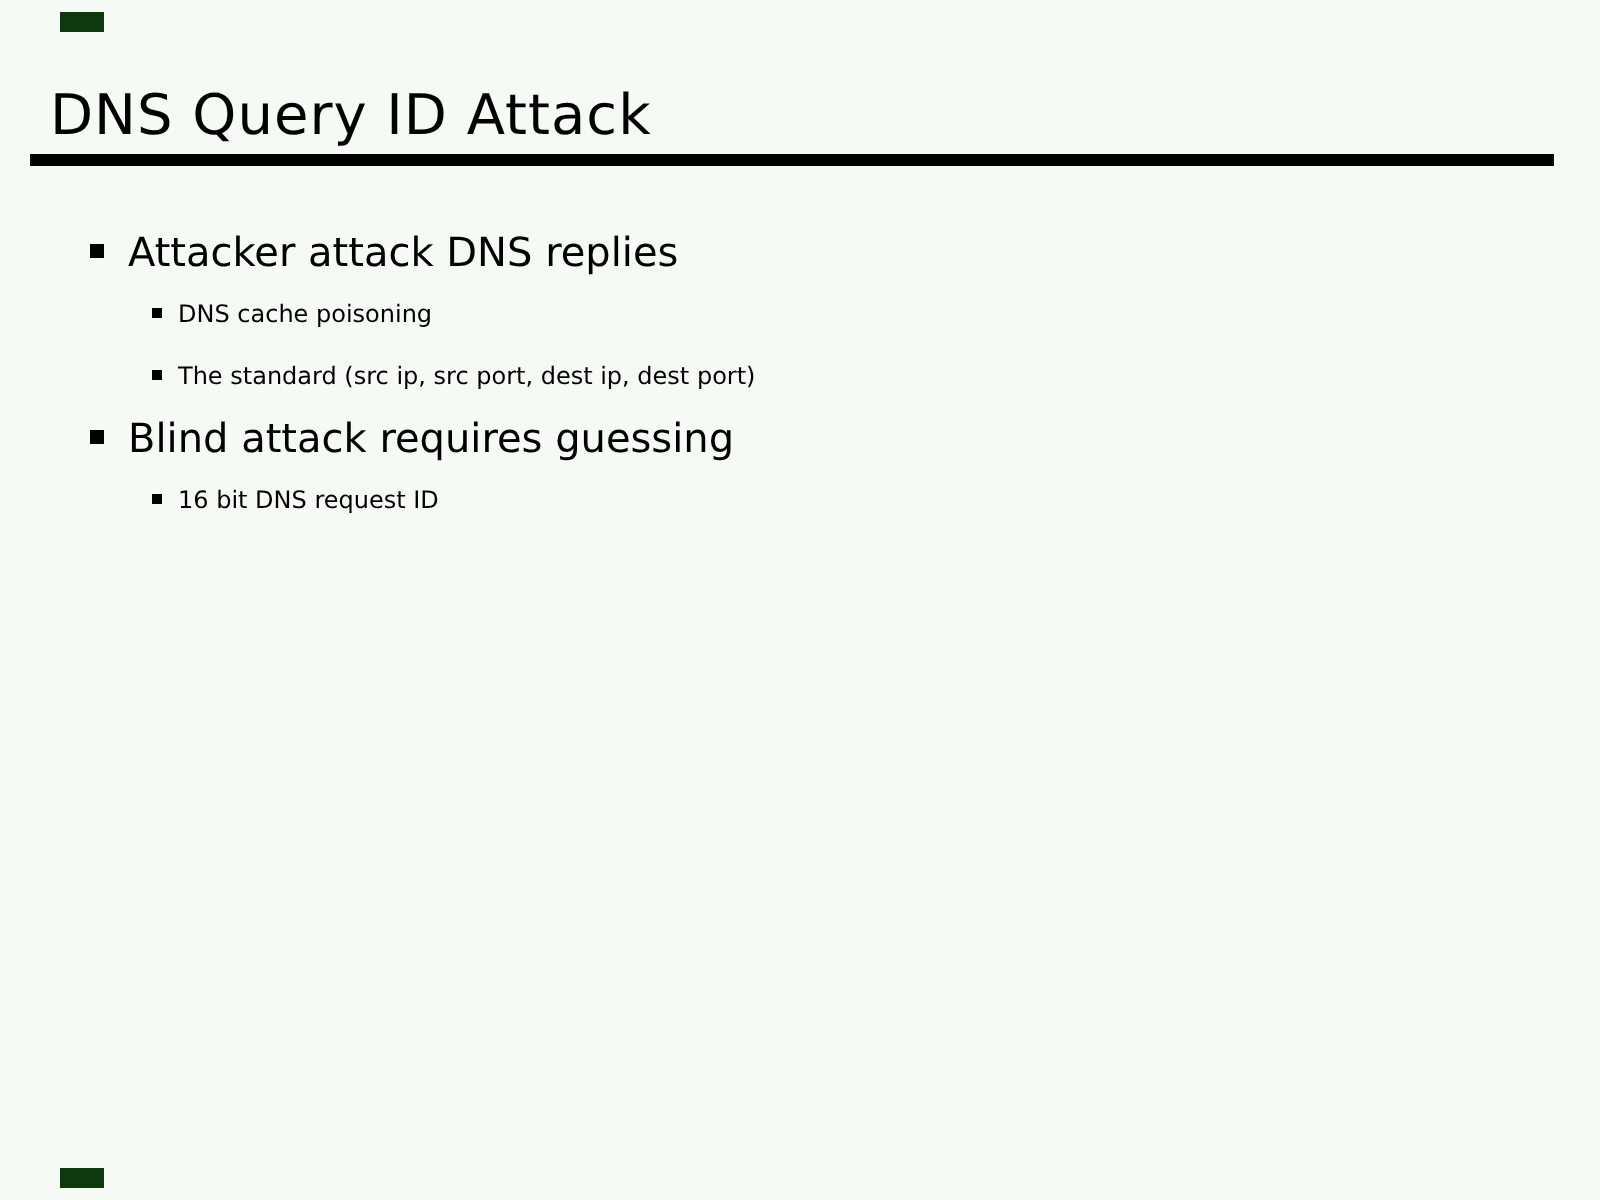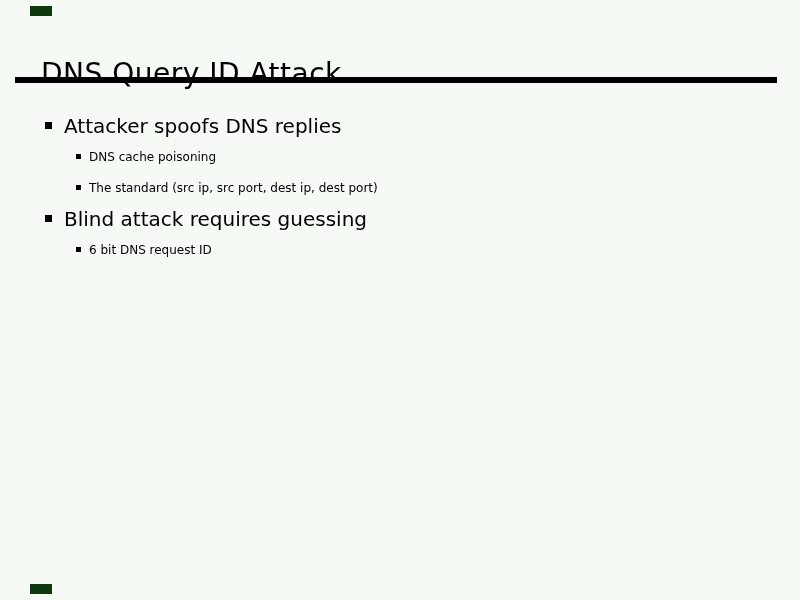--- a/index.html
+++ b/index.html
@@ -76,41 +76,41 @@
   }
   .level-1 .bullet-text { font-size: 20px; }
   .level-2 .bullet-text { font-size: 12px; }
 </style>
 </head>
 <body>
 
 <div class="slide">
   <div class="corner-tab top"></div>
 
-  <h1 class="slide-title" style="margin:16px; font-weight:normal;">DNS Query ID Attack</h1>
+  <h1 class="slide-title" style="margin:0; font-weight:normal;">DNS Query ID Attack</h1>
 
   <div class="title-rule"></div>
 
   <div class="bullet-list" id="bullet-list">
       <div class="bullet-row level-1">
         <span class="bullet-marker"></span>
-        <span class="bullet-text">Attacker spoofs DNS replies</span>
+        <span class="bullet-text">Attacker attack DNS replies</span>
       </div>
       <div class="bullet-row level-2">
         <span class="bullet-marker"></span>
         <span class="bullet-text">DNS cache poisoning</span>
       </div>
       <div class="bullet-row level-2">
         <span class="bullet-marker"></span>
         <span class="bullet-text">The standard (src ip, src port, dest ip, dest port)</span>
       </div>
       <div class="bullet-row level-1">
         <span class="bullet-marker"></span>
         <span class="bullet-text">Blind attack requires guessing</span>
       </div>
       <div class="bullet-row level-2">
         <span class="bullet-marker"></span>
-        <span class="bullet-text">6 bit DNS request ID</span>
+        <span class="bullet-text">16 bit DNS request ID</span>
       </div>
     </div>
 
   <div class="corner-tab bottom"></div>
 </div>
 
 </body></html>

